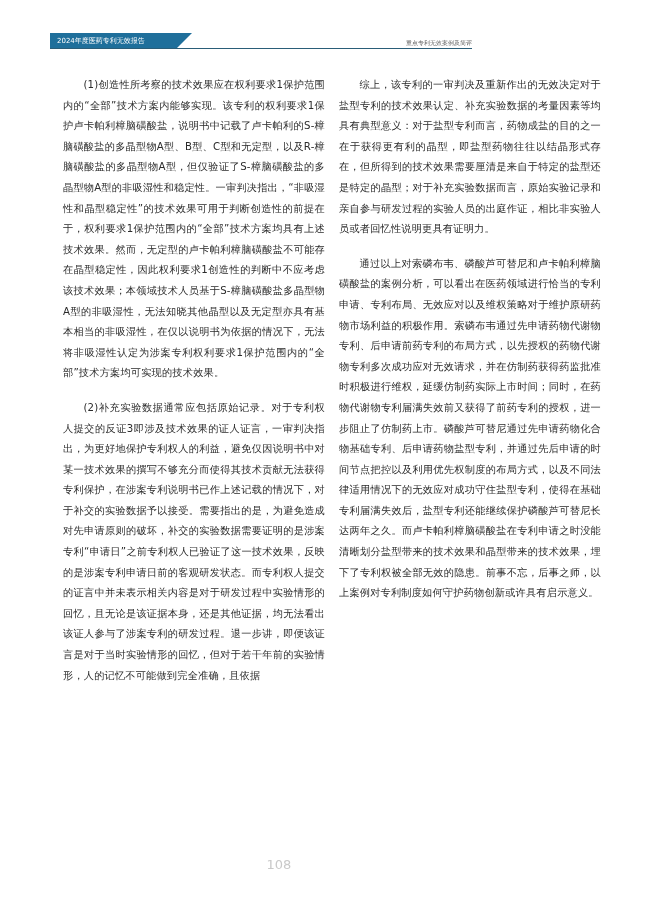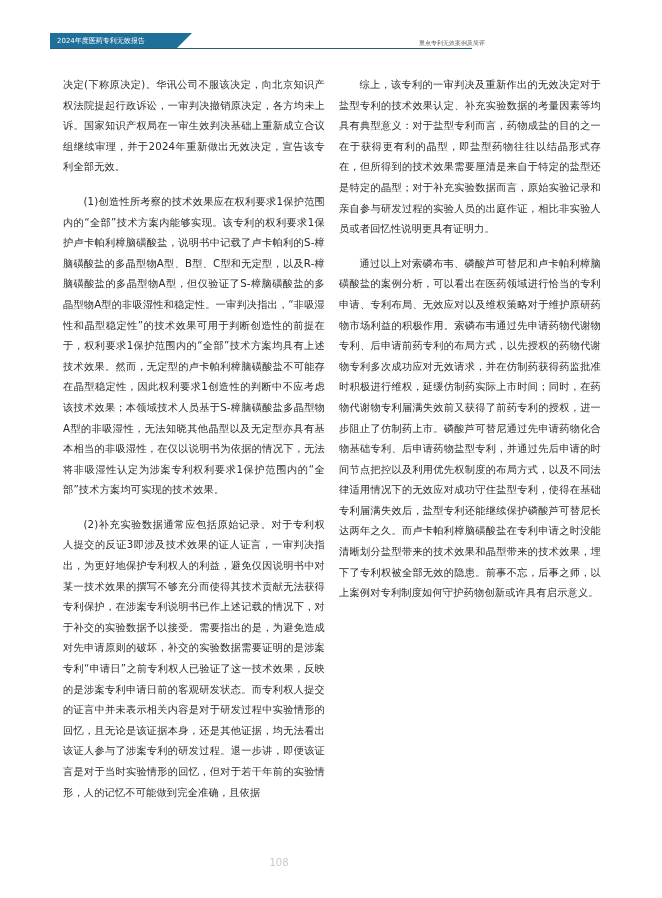--- a/index.html
+++ b/index.html
@@ -1,48 +1,47 @@
 <!DOCTYPE html>
 <html><head>
 <meta charset="utf-8">
 <style>
   html, body { margin:0; padding:0; background:#ffffff; }
   body { width:662px; height:898px; position:relative; overflow:hidden;
          font-family:"DejaVu Sans", "Liberation Sans", sans-serif; color:#2b2b2b; }
-  .header { position:absolute; left:50px; top:33px; width:422px; height:16px;padding-left:13px; }
+  .header { position:absolute; left:50px; top:33px; width:422px; height:16px; }
   .header-tab { position:absolute; left:0; top:0; height:16px; width:126px;
                 background:#1f6f9b; color:#fff; font-size:7px; line-height:16px;
                 padding-left:7px; box-sizing:border-box; }
   .header-tab-tail { position:absolute; left:126px; top:0; width:0; height:0;
                 border-top:16px solid #1f6f9b; border-right:16px solid transparent; }
   .header-line { position:absolute; left:0; top:15px; width:422px; height:1px; background:#2a5d78; }
   .header-right { position:absolute; right:0; top:6px; font-size:6px; color:#666; }
   .col { position:absolute; top:75px; width:262px; font-size:10.2px; line-height:20.6px;
          text-align:justify; letter-spacing:0.2px; }
   .col.left { left:63px; }
   .col.right { left:339px; }
   .col p { margin:0 0 14px 0; }
   .col p.indent { text-indent:2em; }
   .page-num { position:absolute; left:0; width:558px; top:857px; text-align:center;
-              font-size:10px; color:#c9c9c9; }
+              font-size:13px; color:#c9c9c9; }
 </style>
 </head>
 <body>
 
 <div class="header">
   <div class="header-tab">
     <span>2024年度医药专利无效报告</span>
   </div>
   <div class="header-tab-tail"></div>
   <div class="header-line"></div>
   <div class="header-right">重点专利无效案例及简评</div>
 </div>
 
 <div class="col left">
-  <p>决定(下称原决定)。华讯公司不服该决定，向北京知识产权法院提起行政诉讼，一审判决撤销原决定，各方均未上诉。国家知识产权局在一审生效判决基础上重新成立合议组继续审理，并于2024年重新做出无效决定，宣告该专利全部无效。</p>
   <p class="indent">(1)创造性所考察的技术效果应在权利要求1保护范围内的“全部”技术方案内能够实现。该专利的权利要求1保护卢卡帕利樟脑磺酸盐，说明书中记载了卢卡帕利的S-樟脑磺酸盐的多晶型物A型、B型、C型和无定型，以及R-樟脑磺酸盐的多晶型物A型，但仅验证了S-樟脑磺酸盐的多晶型物A型的非吸湿性和稳定性。一审判决指出，“非吸湿性和晶型稳定性”的技术效果可用于判断创造性的前提在于，权利要求1保护范围内的“全部”技术方案均具有上述技术效果。然而，无定型的卢卡帕利樟脑磺酸盐不可能存在晶型稳定性，因此权利要求1创造性的判断中不应考虑该技术效果；本领域技术人员基于S-樟脑磺酸盐多晶型物A型的非吸湿性，无法知晓其他晶型以及无定型亦具有基本相当的非吸湿性，在仅以说明书为依据的情况下，无法将非吸湿性认定为涉案专利权利要求1保护范围内的“全部”技术方案均可实现的技术效果。</p>
   <p class="indent">(2)补充实验数据通常应包括原始记录。对于专利权人提交的反证3即涉及技术效果的证人证言，一审判决指出，为更好地保护专利权人的利益，避免仅因说明书中对某一技术效果的撰写不够充分而使得其技术贡献无法获得专利保护，在涉案专利说明书已作上述记载的情况下，对于补交的实验数据予以接受。需要指出的是，为避免造成对先申请原则的破坏，补交的实验数据需要证明的是涉案专利“申请日”之前专利权人已验证了这一技术效果，反映的是涉案专利申请日前的客观研发状态。而专利权人提交的证言中并未表示相关内容是对于研发过程中实验情形的回忆，且无论是该证据本身，还是其他证据，均无法看出该证人参与了涉案专利的研发过程。退一步讲，即便该证言是对于当时实验情形的回忆，但对于若干年前的实验情形，人的记忆不可能做到完全准确，且依据</p>
 </div>
 
 <div class="col right">
   <p class="indent">综上，该专利的一审判决及重新作出的无效决定对于盐型专利的技术效果认定、补充实验数据的考量因素等均具有典型意义：对于盐型专利而言，药物成盐的目的之一在于获得更有利的晶型，即盐型药物往往以结晶形式存在，但所得到的技术效果需要厘清是来自于特定的盐型还是特定的晶型；对于补充实验数据而言，原始实验记录和亲自参与研发过程的实验人员的出庭作证，相比非实验人员或者回忆性说明更具有证明力。</p>
   <p class="indent">通过以上对索磷布韦、磷酸芦可替尼和卢卡帕利樟脑磺酸盐的案例分析，可以看出在医药领域进行恰当的专利申请、专利布局、无效应对以及维权策略对于维护原研药物市场利益的积极作用。索磷布韦通过先申请药物代谢物专利、后申请前药专利的布局方式，以先授权的药物代谢物专利多次成功应对无效请求，并在仿制药获得药监批准时积极进行维权，延缓仿制药实际上市时间；同时，在药物代谢物专利届满失效前又获得了前药专利的授权，进一步阻止了仿制药上市。磷酸芦可替尼通过先申请药物化合物基础专利、后申请药物盐型专利，并通过先后申请的时间节点把控以及利用优先权制度的布局方式，以及不同法律适用情况下的无效应对成功守住盐型专利，使得在基础专利届满失效后，盐型专利还能继续保护磷酸芦可替尼长达两年之久。而卢卡帕利樟脑磺酸盐在专利申请之时没能清晰划分盐型带来的技术效果和晶型带来的技术效果，埋下了专利权被全部无效的隐患。前事不忘，后事之师，以上案例对专利制度如何守护药物创新或许具有启示意义。</p>
 </div>
 
 <div class="page-num">108</div>

